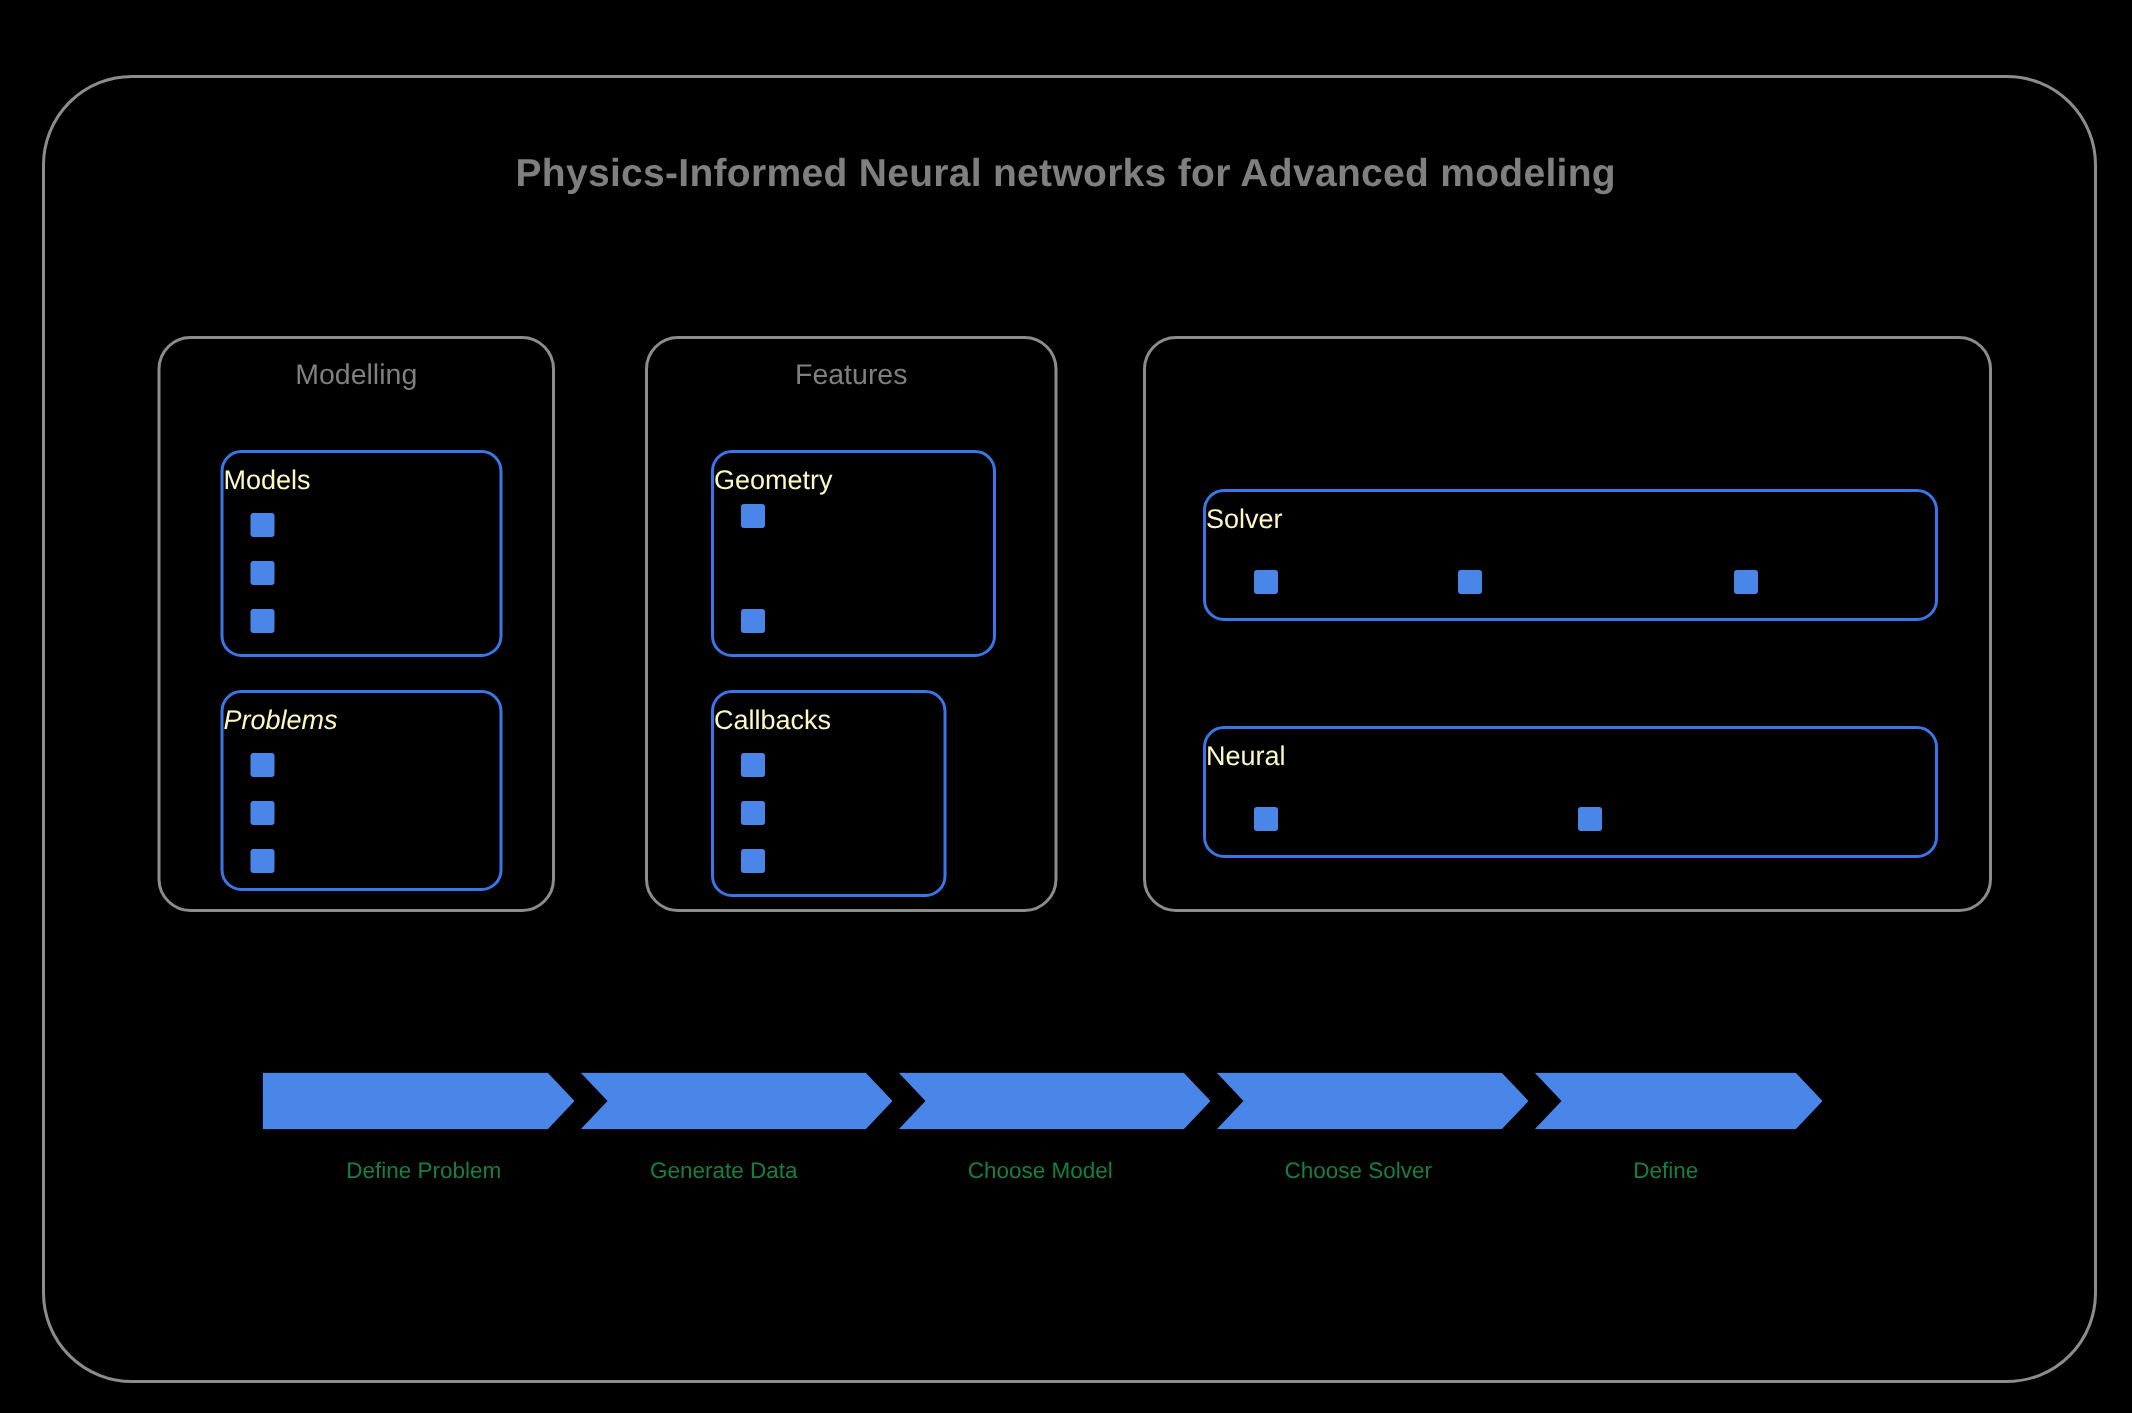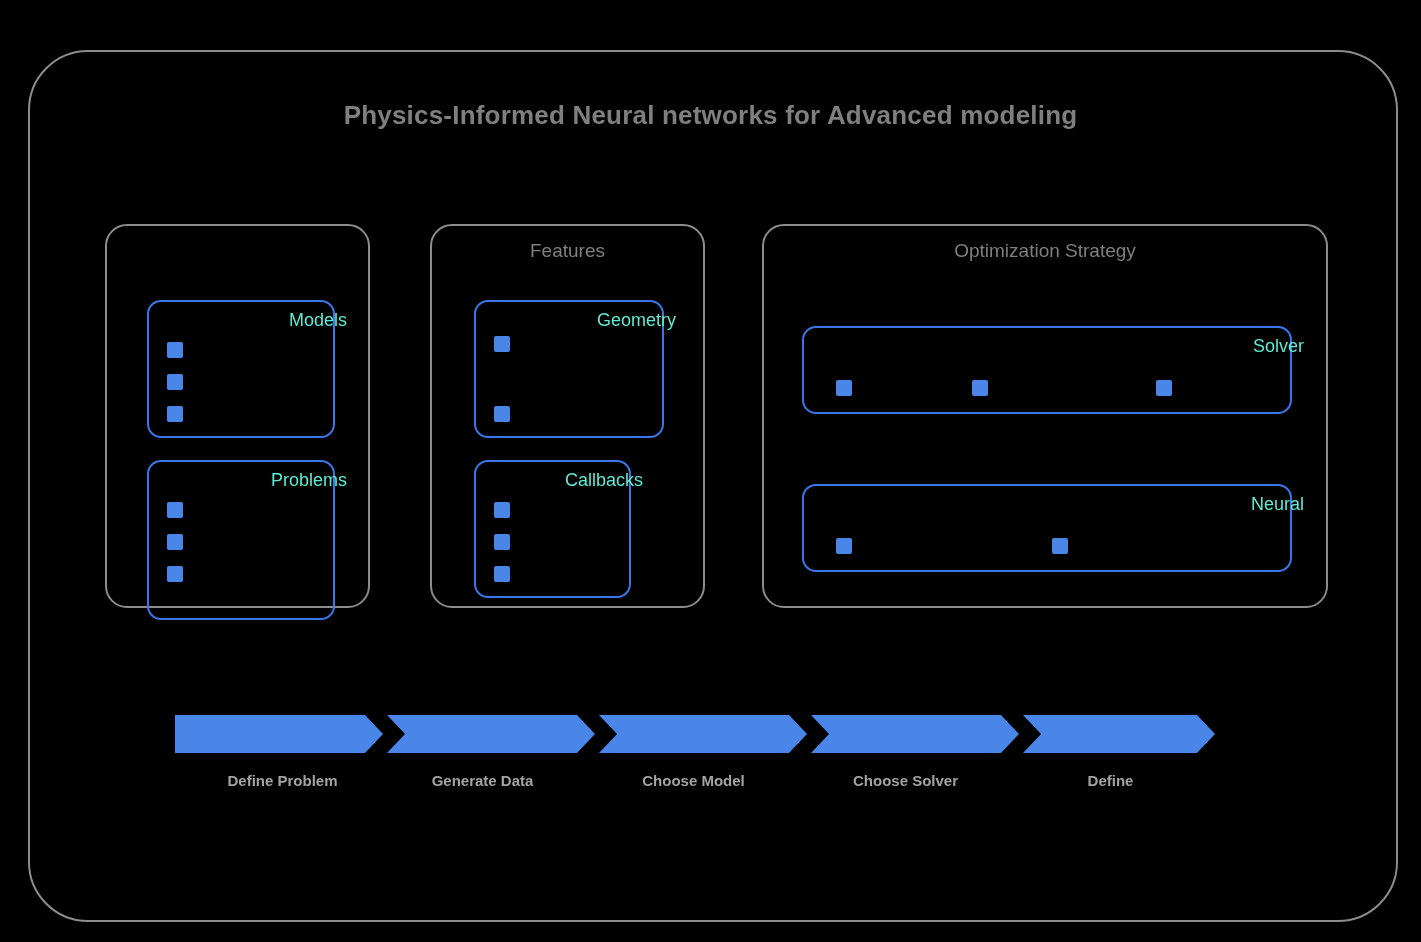--- a/index.html
+++ b/index.html
@@ -60,38 +60,38 @@
   
   .subbox {
     position: absolute;
     border: 2px solid #3a76e8;
     border-radius: 14px;
     box-sizing: border-box;
   }
   .subbox-title {
     position: absolute;
     top: 8px;
-    left: 14px;
+    left: 0;
     width: 100%;
-    text-align: right;
+    text-align: left;
     font-size: 18px;
-    color: #5eead4;
+    color: #fef9c3;
   }
   
   .chip {
     position: absolute;
     width: 16px;
     height: 16px;
     background: #4a86e8;
     border-radius: 2px;
   }
   
   #group-modelling { left: 105px; top: 224px; width: 265px; height: 384px; }
   #box-models     { left: 40px;  top: 74px;  width: 188px; height: 138px; }
-  #box-problems   { left: 40px;  top: 234px; width: 188px; height: 160px; }
+  #box-problems   { left: 40px;  top: 234px; width: 188px; height: 134px; font-style: italic; }
   
   #group-features { left: 430px; top: 224px; width: 275px; height: 384px; }
   #box-geometry   { left: 42px;  top: 74px;  width: 190px; height: 138px; }
   #box-callbacks  { left: 42px;  top: 234px; width: 157px; height: 138px; }
   
   #group-optim    { left: 762px; top: 224px; width: 566px; height: 384px; }
   #box-solver     { left: 38px;  top: 100px; width: 490px; height: 88px; }
   #box-trainer    { left: 38px;  top: 258px; width: 490px; height: 88px; }
 
   
@@ -111,35 +111,36 @@
   .arrow.seg {
     clip-path: polygon(0 0, calc(100% - 18px) 0, 100% 50%, calc(100% - 18px) 100%, 0 100%, 18px 50%);
   }
   .arrow.first {
     clip-path: polygon(0 0, calc(100% - 18px) 0, 100% 50%, calc(100% - 18px) 100%, 0 100%);
   }
   .pipe-label {
     position: absolute;
     top: 772px;
     font-size: 15px;
-    font-weight: bold;
-    color: #a3a3a3;
+    font-weight: normal;
+    color: #15803d;
     text-align: center;
   }
 </style>
 </head>
 <body>
 
 <div class="canvas">
 
   <div class="outer-frame"></div>
 
   <div class="main-title">Physics-Informed Neural networks for Advanced modeling</div>
 
   <div class="group" id="group-modelling">
+    <div class="group-title">Modelling</div>
 
     <div class="subbox" id="box-models">
       <div class="subbox-title">Models</div>
       <div class="chip" style="left:18px; top:40px;"></div>
       <div class="chip" style="left:18px; top:72px;"></div>
       <div class="chip" style="left:18px; top:104px;"></div>
     </div>
 
     <div class="subbox" id="box-problems">
       <div class="subbox-title">Problems</div>
@@ -160,21 +161,20 @@
 
     <div class="subbox" id="box-callbacks">
       <div class="subbox-title">Callbacks</div>
       <div class="chip" style="left:18px; top:40px;"></div>
       <div class="chip" style="left:18px; top:72px;"></div>
       <div class="chip" style="left:18px; top:104px;"></div>
     </div>
   </div>
 
   <div class="group" id="group-optim">
-    <div class="group-title">Optimization Strategy</div>
 
     <div class="subbox" id="box-solver">
       <div class="subbox-title">Solver</div>
       <div class="chip" style="left:32px; top:52px;"></div>
       <div class="chip" style="left:168px; top:52px;"></div>
       <div class="chip" style="left:352px; top:52px;"></div>
     </div>
 
     <div class="subbox" id="box-trainer">
       <div class="subbox-title">Neural</div>

